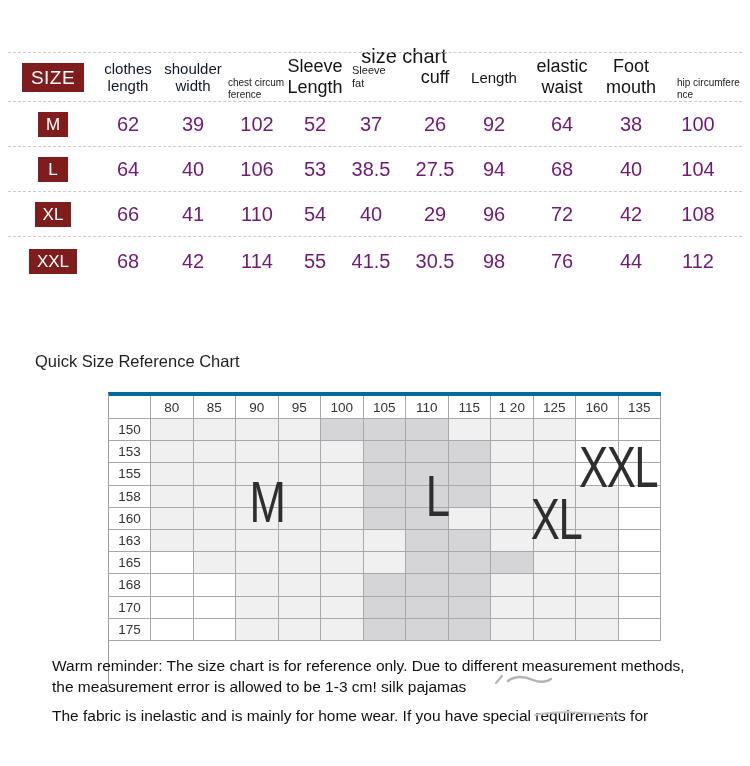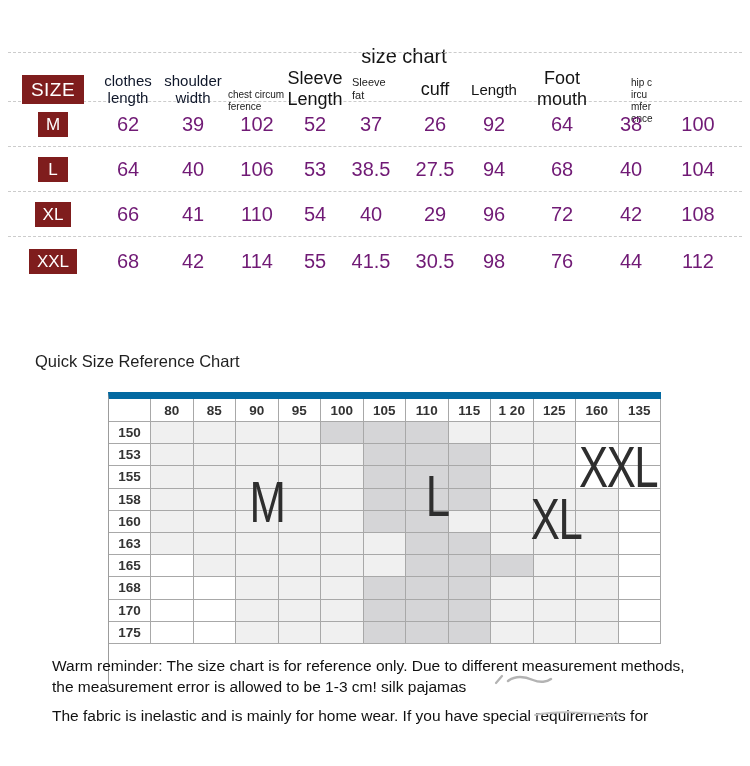--- a/index.html
+++ b/index.html
@@ -40,23 +40,22 @@
   .h-sf{font-size:11px;color:#222;line-height:1.2;justify-content:flex-start;padding-left:8px;text-align:left;}
   .h-md{font-size:15px;color:#141414;white-space:nowrap;}
   
   .ref-heading{position:absolute;top:352px;left:35px;font-size:16.5px;color:#1f1f1f;text-align:center;}
   
   .ref-grid-wrap{position:absolute;top:392px;left:108px;width:553px;height:245px;}
   .ref-grid{
     display:grid;width:553px;height:293px;
     grid-template-columns:42px repeat(12,1fr);
     grid-template-rows:23px repeat(10,22.2px);
-    border-top:7px solid #0369a1;border-left:1px solid #9c9c9c;
+    border-top:4px solid #0369a1;border-left:1px solid #9c9c9c;
     box-sizing:border-box;
-    font-weight:bold;
   }
   .g-cell{
     border-right:1px solid #a8a8a8;border-bottom:1px solid #a8a8a8;
     display:flex;align-items:center;justify-content:center;
     font-size:13.5px;color:#333;box-sizing:border-box;background:#ffffff;
   }
   .g-cell.sh1{background:#f0f0f0;}
   .g-cell.sh2{background:#d5d5d7;}
   .grid-letter{
     position:absolute;color:#2e2e2e;font-size:56px;line-height:1;white-space:nowrap;
@@ -84,20 +83,22 @@
 width</div>
     <div class="s-cell h-xs">
       <span class="wrapbox">chest circumference</span>
     </div>
     <div class="s-cell h-lg">Sleeve
 Length</div>
     <div class="s-cell h-sf">Sleeve
 fat</div>
     <div class="s-cell h-lg">cuff</div>
     <div class="s-cell h-md">Length</div>
+    <div class="s-cell h-lg">elastic
+waist</div>
     <div class="s-cell h-lg">Foot
 mouth</div>
     <div class="s-cell h-xs hip">
       <span class="wrapbox">hip circumference</span>
     </div>
   </div>
   <div id="size-rows">
       <div class="s-row body-row dash-b">
         <div class="s-cell"><span class="size-box">M</span></div>
         <div class="s-cell num">62</div>

